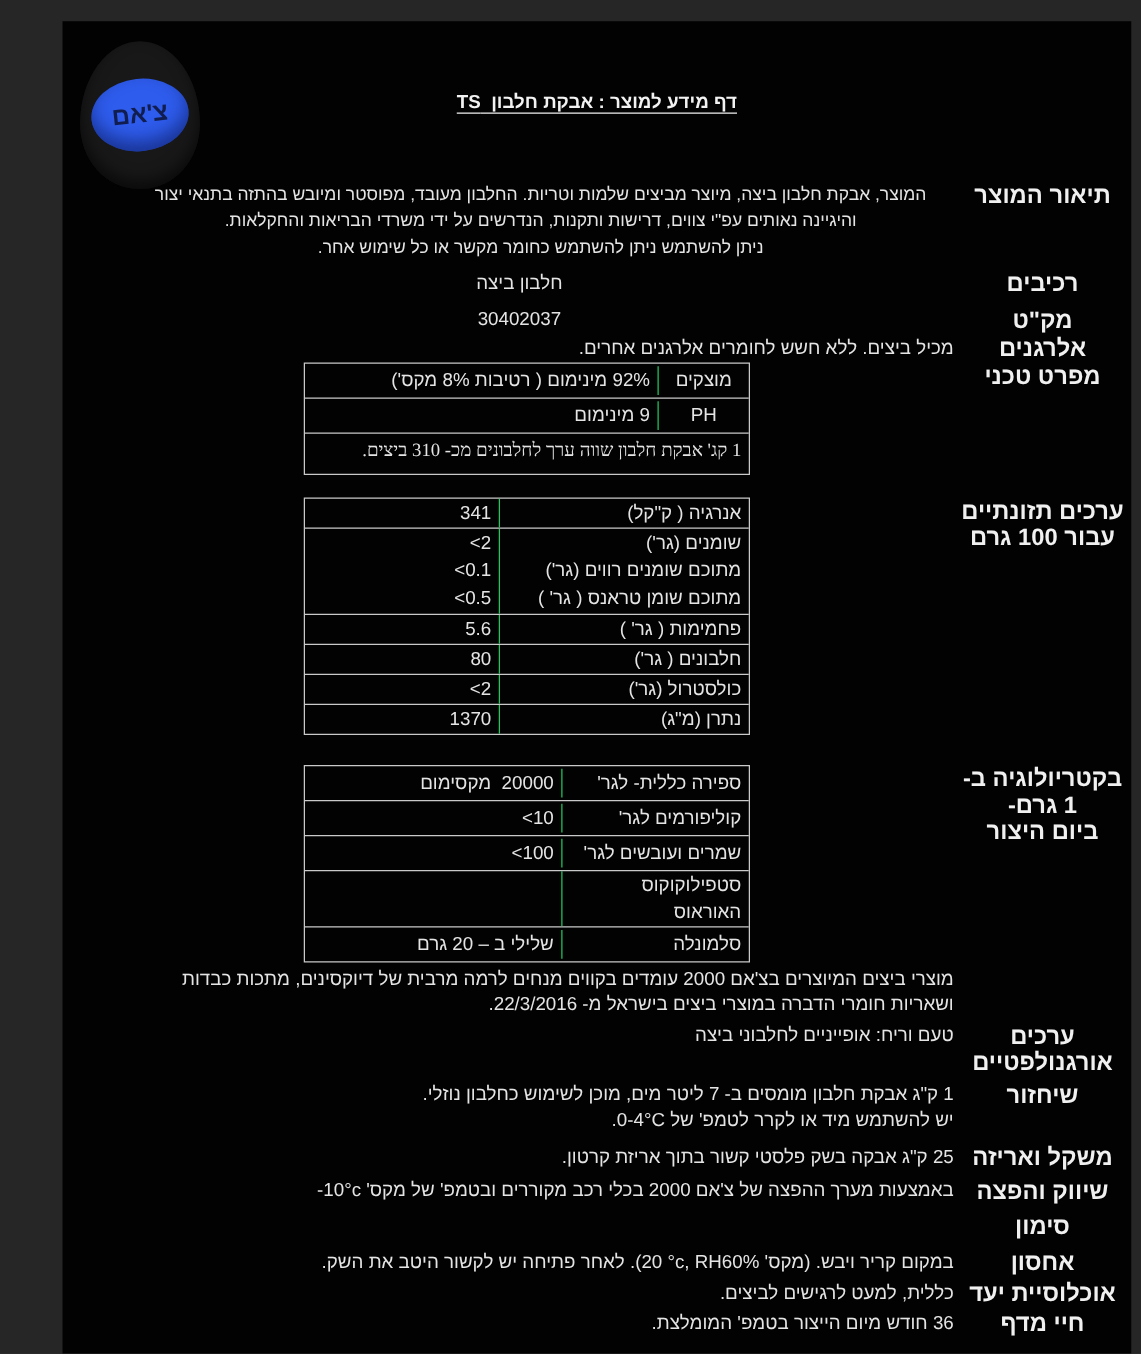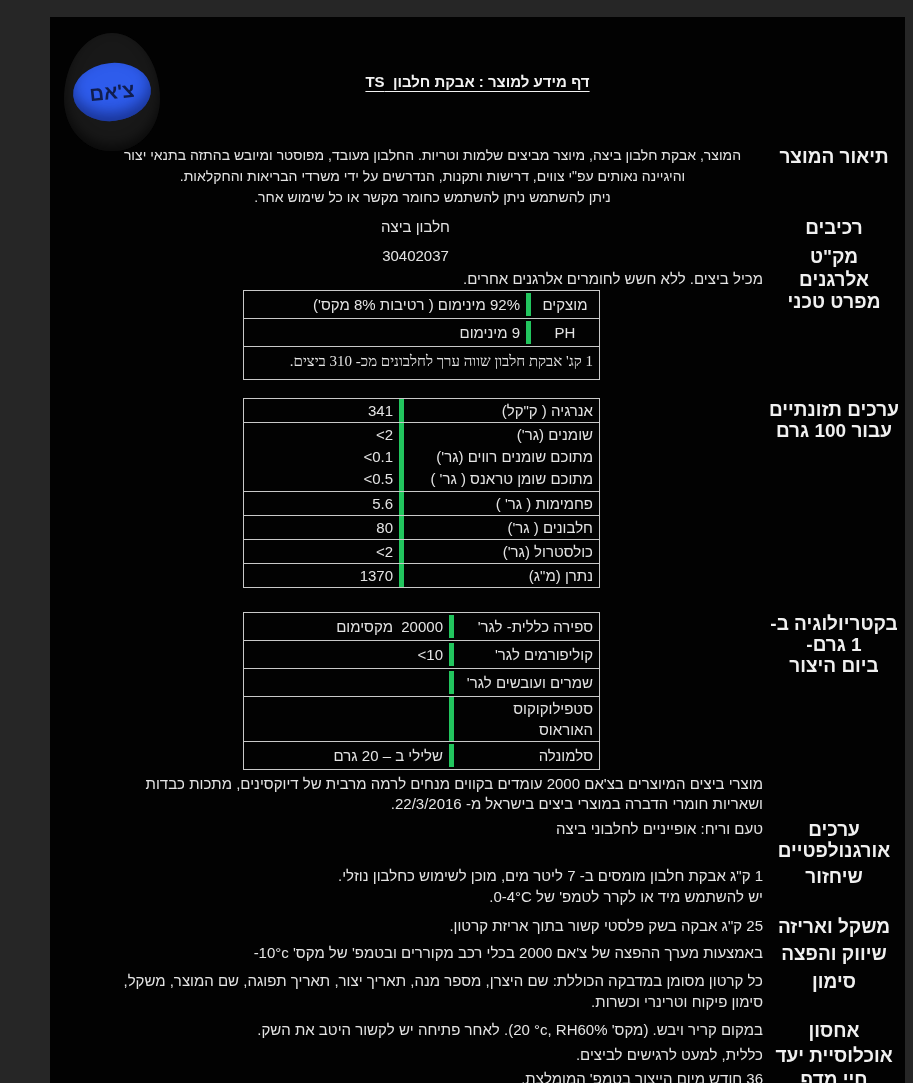--- a/index.html
+++ b/index.html
@@ -29,21 +29,21 @@
   .centered{text-align:center;padding-left:18px;}
   .desc-p{margin:0;text-align:center;font-size:14px;padding-left:10px;}
 
   
   .tbl{width:355px;margin-right:163px;border:1px solid #c9c9c9;font-size:15px;}
   .trow{display:grid;border-top:1px solid #c9c9c9;}
   .trow:first-child{border-top:none;}
   .tech  .trow{grid-template-columns:73px 1fr;min-height:27px;align-items:center;}
   .nut   .trow{grid-template-columns:200px 1fr;min-height:22px;align-items:start;}
   .bact  .trow{grid-template-columns:150px 1fr;min-height:27px;align-items:center;}
-  .cell-lbl{border-left:5px solid #22c55e;padding:1px 6px;text-align:right;line-height:21px;}
+  .cell-lbl{border-left:1px solid #22c55e;padding:1px 6px;text-align:right;line-height:21px;}
   .tech .cell-lbl{text-align:center;}
   .cell-val{padding:1px 6px;text-align:right;line-height:21px;}
   .multi div{line-height:22px;}
   .tfoot{padding:4px 6px;text-align:right;min-height:24px;line-height:21px;font-family:Liberation Serif, serif;}
 
   
   .r-desc{margin-bottom:8px;} .r-ing{margin-bottom:7px;} .r-cat{margin-bottom:1px;}
   .r-all{margin-bottom:0;}   .r-tech{margin-bottom:18px;} .r-nut{margin-bottom:24px;}
   .r-bact{margin-bottom:4px;} .r-org{margin-bottom:4px;} .r-rec{margin-bottom:8px;}
   .r-wt{margin-bottom:5px;}  .r-mkt{margin-bottom:6px;}  .r-mark{margin-bottom:7px;}
@@ -163,20 +163,21 @@
           <div class="trow">
             <div class="cell-lbl">ספירה כללית- לגר'</div>
             <div class="cell-val">20000 &nbsp;מקסימום</div>
           </div>
           <div class="trow">
             <div class="cell-lbl">קוליפורמים לגר'</div>
             <div class="cell-val" dir="ltr">&lt;10</div>
           </div>
           <div class="trow">
             <div class="cell-lbl">שמרים ועובשים לגר'</div>
+            <div class="cell-val" dir="ltr">&lt;100</div>
           </div>
           <div class="trow">
             <div class="cell-lbl">סטפילוקוקוס האוראוס</div>
           </div>
           <div class="trow">
             <div class="cell-lbl">סלמונלה</div>
             <div class="cell-val">שלילי ב – 20 גרם</div>
           </div>
         </div>
         <div class="note">מוצרי ביצים המיוצרים בצ'אם 2000 עומדים בקווים מנחים לרמה מרבית של דיוקסינים, מתכות כבדות ושאריות חומרי הדברה במוצרי ביצים בישראל מ- 22/3/2016.</div>
@@ -201,21 +202,20 @@
       <div class="bodycol">25 ק"ג אבקה בשק פלסטי קשור בתוך אריזת קרטון.</div>
     </div>
 
     <div class="row r-mkt">
       <div class="lblcol">שיווק והפצה</div>
       <div class="bodycol">באמצעות מערך ההפצה של צ'אם 2000 בכלי רכב מקוררים ובטמפ' של מקס' ‎-10°c‎</div>
     </div>
 
     <div class="row r-mark">
       <div class="lblcol">סימון</div>
-      <div class="bodycol">כל קרטון מסומן במדבקה הכוללת: שם היצרן, מספר מנה, תאריך יצור, תאריך תפוגה, שם המוצר, משקל, סימון פיקוח וטרינרי וכשרות.</div>
     </div>
 
     <div class="row r-stor">
       <div class="lblcol">אחסון</div>
       <div class="bodycol">במקום קריר ויבש. (מקס' ‎20 °c‎, RH60%). לאחר פתיחה יש לקשור היטב את השק.</div>
     </div>
 
     <div class="row r-targ">
       <div class="lblcol">אוכלוסיית יעד</div>
       <div class="bodycol">כללית, למעט לרגישים לביצים.</div>

